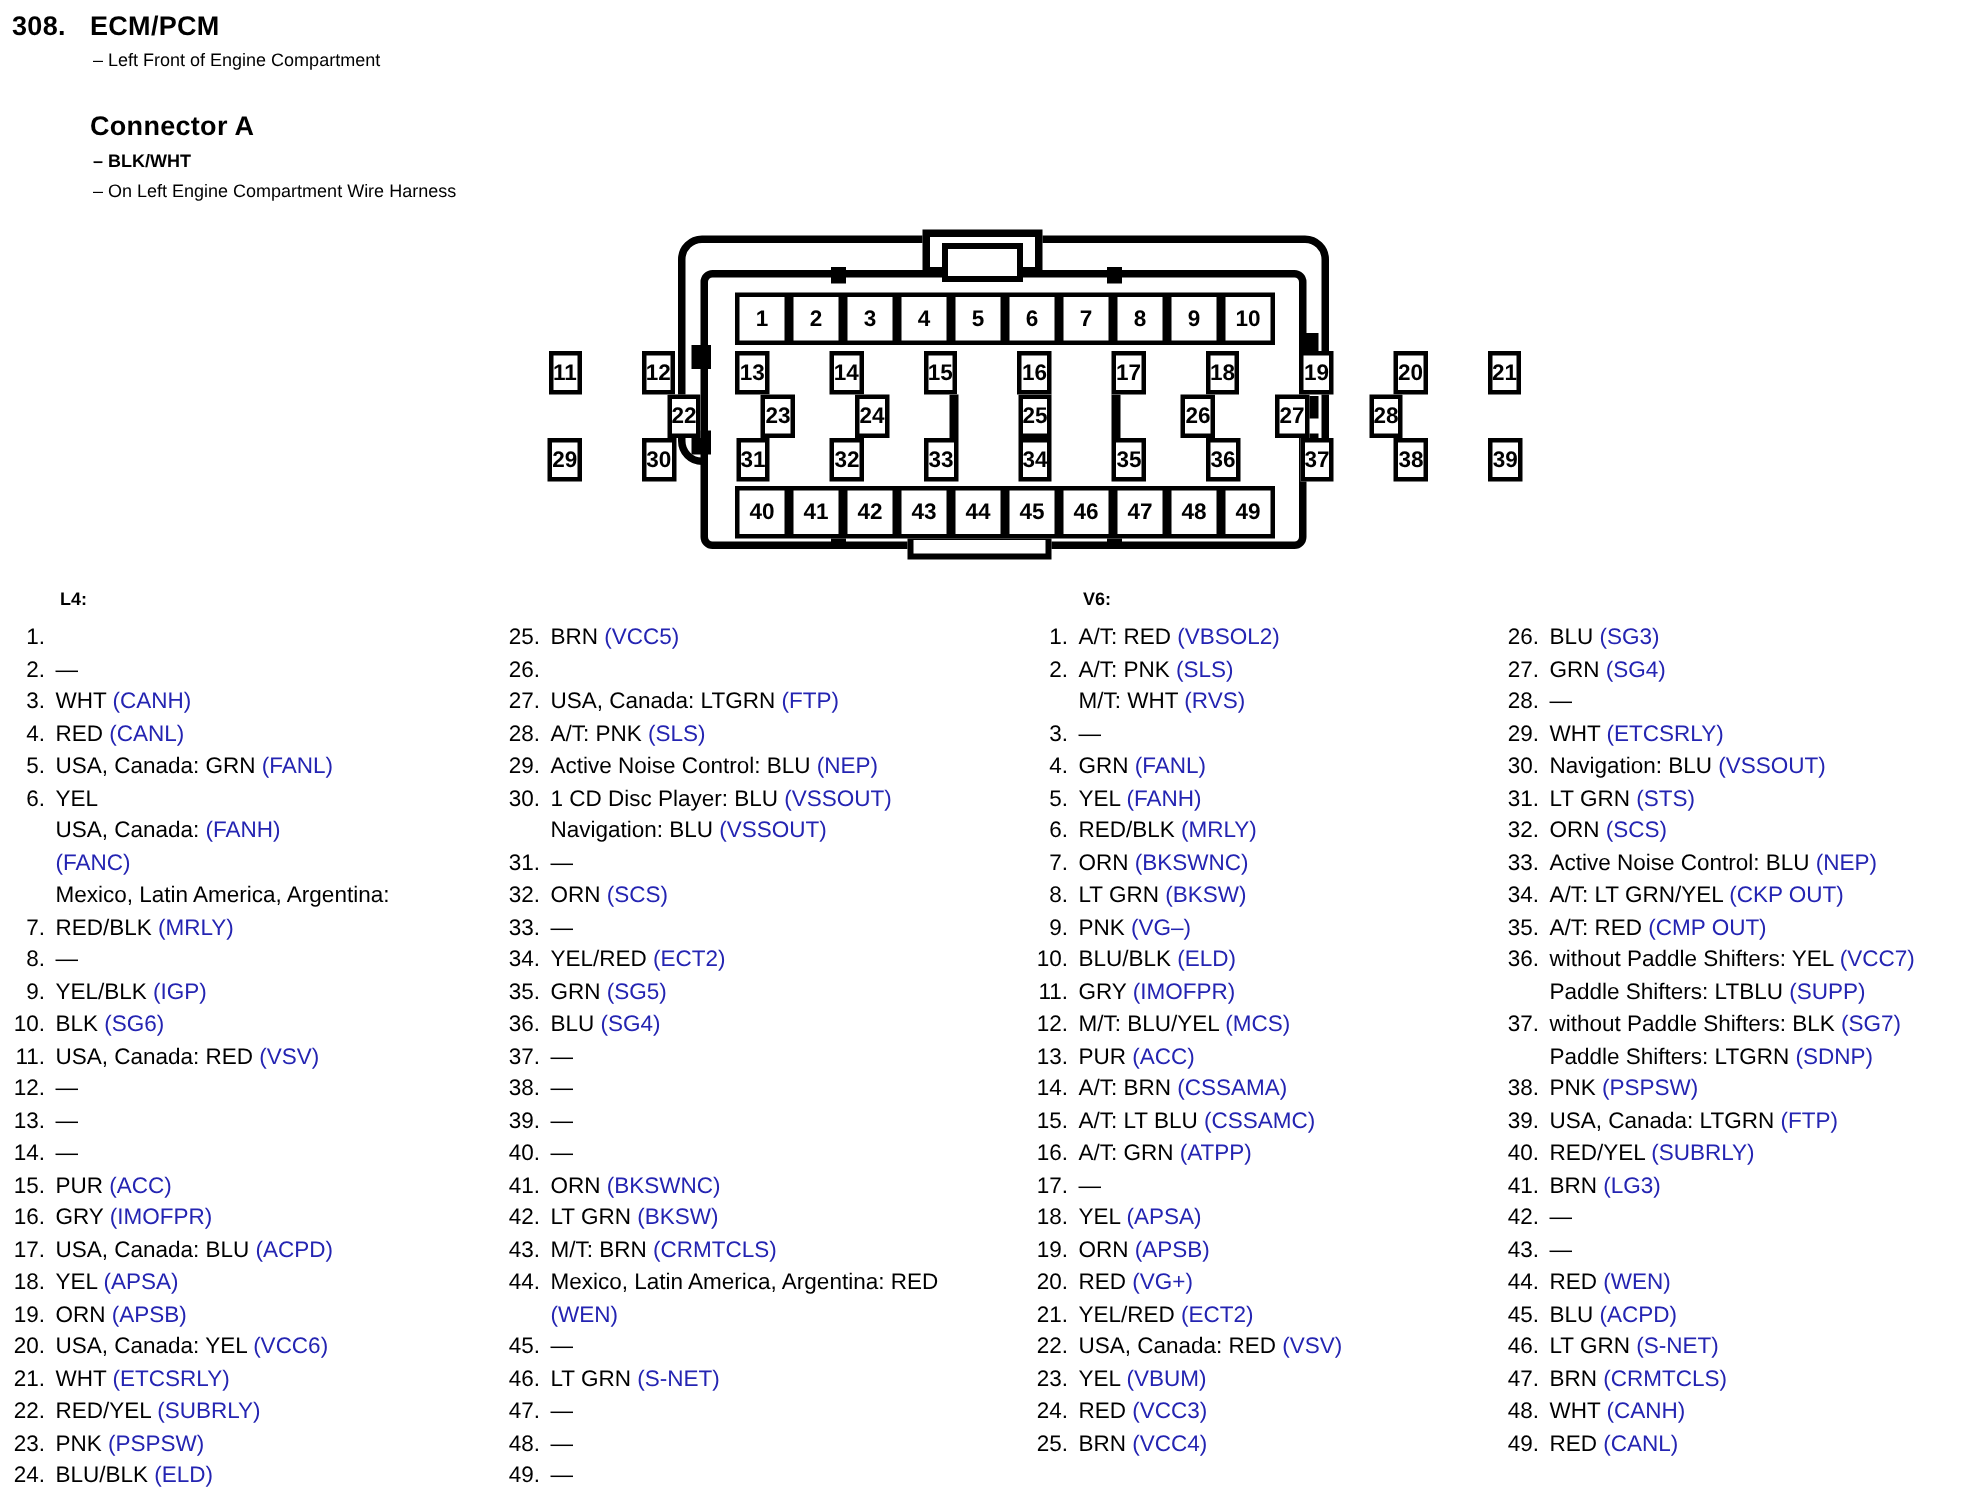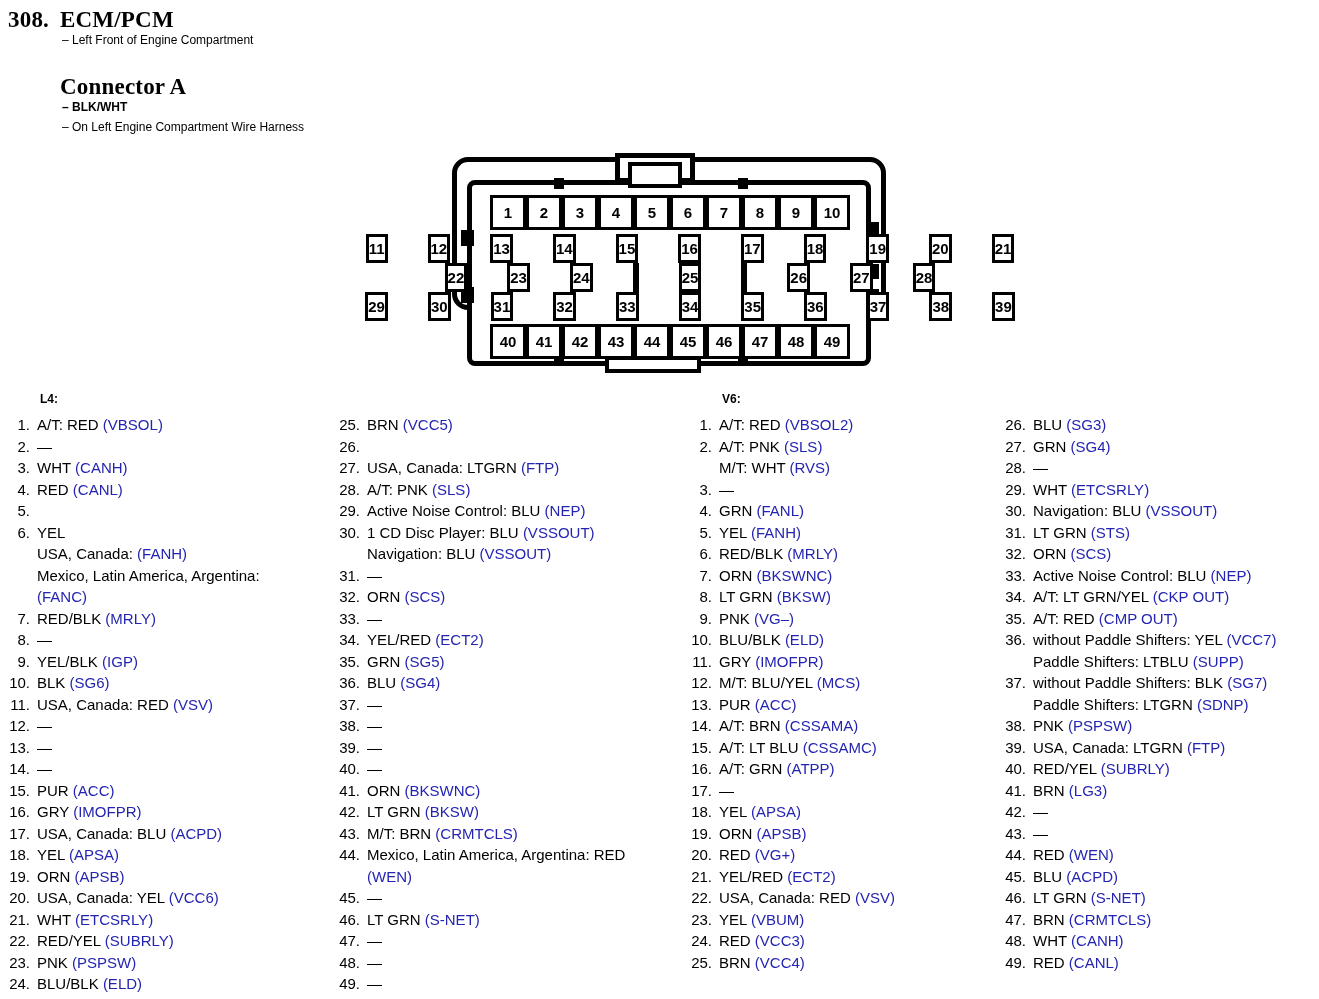--- a/index.html
+++ b/index.html
@@ -5,21 +5,21 @@
   :root{ --sig-blue:#2424b2; --ink:#000000; }
   *{ box-sizing:border-box; }
   html,body{ margin:0; padding:0; background:#ffffff; }
   body{
     width:1319px; height:999px; position:relative; overflow:hidden;
     font-family:"Liberation Sans", sans-serif; color:var(--ink);
   }
   .abs{ position:absolute; }
 
   
-  .h-bold{ font-weight:bold; font-size:23px; letter-spacing:.2px;font-family:Liberation Serif, serif; }
+  .h-bold{ font-weight:bold; font-size:18px; letter-spacing:.2px; }
   .h-reg{ font-size:12px; }
 
   
   #diagram{ left:450px; top:153px; width:440px; height:228px; }
   .shell-outer{
     position:absolute; left:2px; top:4px; width:434px; height:153px;
     border:5px solid #000; border-radius:16px; background:#fff;
   }
   .shell-inner{
     position:absolute; left:17px; top:27px; width:404px; height:186px;
@@ -169,23 +169,20 @@
       </div>
     </div>
 </div>
 
 <div class="abs list-header" style="left:40px;  top:392px;">L4:</div>
 <div class="abs list-header" style="left:722px; top:392px;">V6:</div>
 
 <div class="pin-col" style="left:0px;    top:414px; width:328px;">
     <div class="pin-row">
       <span class="pin-num">1.</span>
-      <span class="pin-content">
-        <div class="pin-line"><span class="txt">A/T: RED </span><span class="sig">(VBSOL)</span></div>
-      </span>
     </div>
     <div class="pin-row">
       <span class="pin-num">2.</span>
       <span class="pin-content">
         <div class="pin-line"><span class="txt">—</span></div>
       </span>
     </div>
     <div class="pin-row">
       <span class="pin-num">3.</span>
       <span class="pin-content">
@@ -193,28 +190,31 @@
       </span>
     </div>
     <div class="pin-row">
       <span class="pin-num">4.</span>
       <span class="pin-content">
         <div class="pin-line"><span class="txt">RED </span><span class="sig">(CANL)</span></div>
       </span>
     </div>
     <div class="pin-row">
       <span class="pin-num">5.</span>
+      <span class="pin-content">
+        <div class="pin-line"><span class="txt">USA, Canada: GRN </span><span class="sig">(FANL)</span></div>
+      </span>
     </div>
     <div class="pin-row">
       <span class="pin-num">6.</span>
       <span class="pin-content">
         <div class="pin-line"><span class="txt">YEL</span></div>
         <div class="pin-line"><span class="txt">USA, Canada: </span><span class="sig">(FANH)</span></div>
+        <div class="pin-line"><span class="sig">(FANC)</span></div>
         <div class="pin-line"><span class="txt">Mexico, Latin America, Argentina:</span></div>
-        <div class="pin-line"><span class="sig">(FANC)</span></div>
       </span>
     </div>
     <div class="pin-row">
       <span class="pin-num">7.</span>
       <span class="pin-content">
         <div class="pin-line"><span class="txt">RED/BLK </span><span class="sig">(MRLY)</span></div>
       </span>
     </div>
     <div class="pin-row">
       <span class="pin-num">8.</span>

